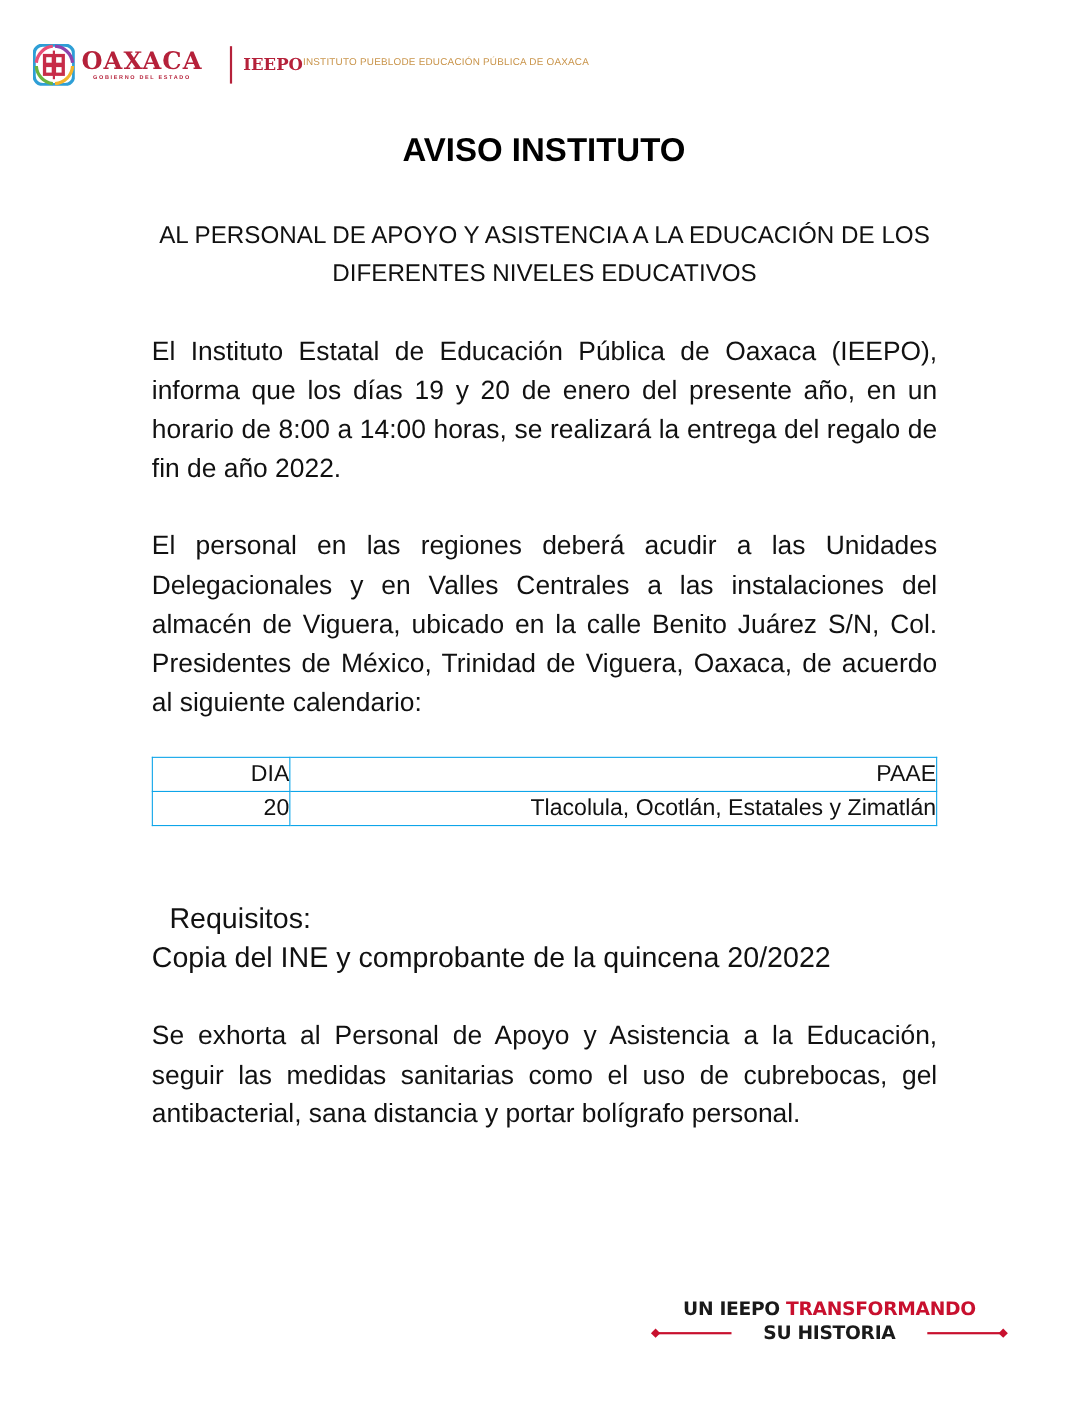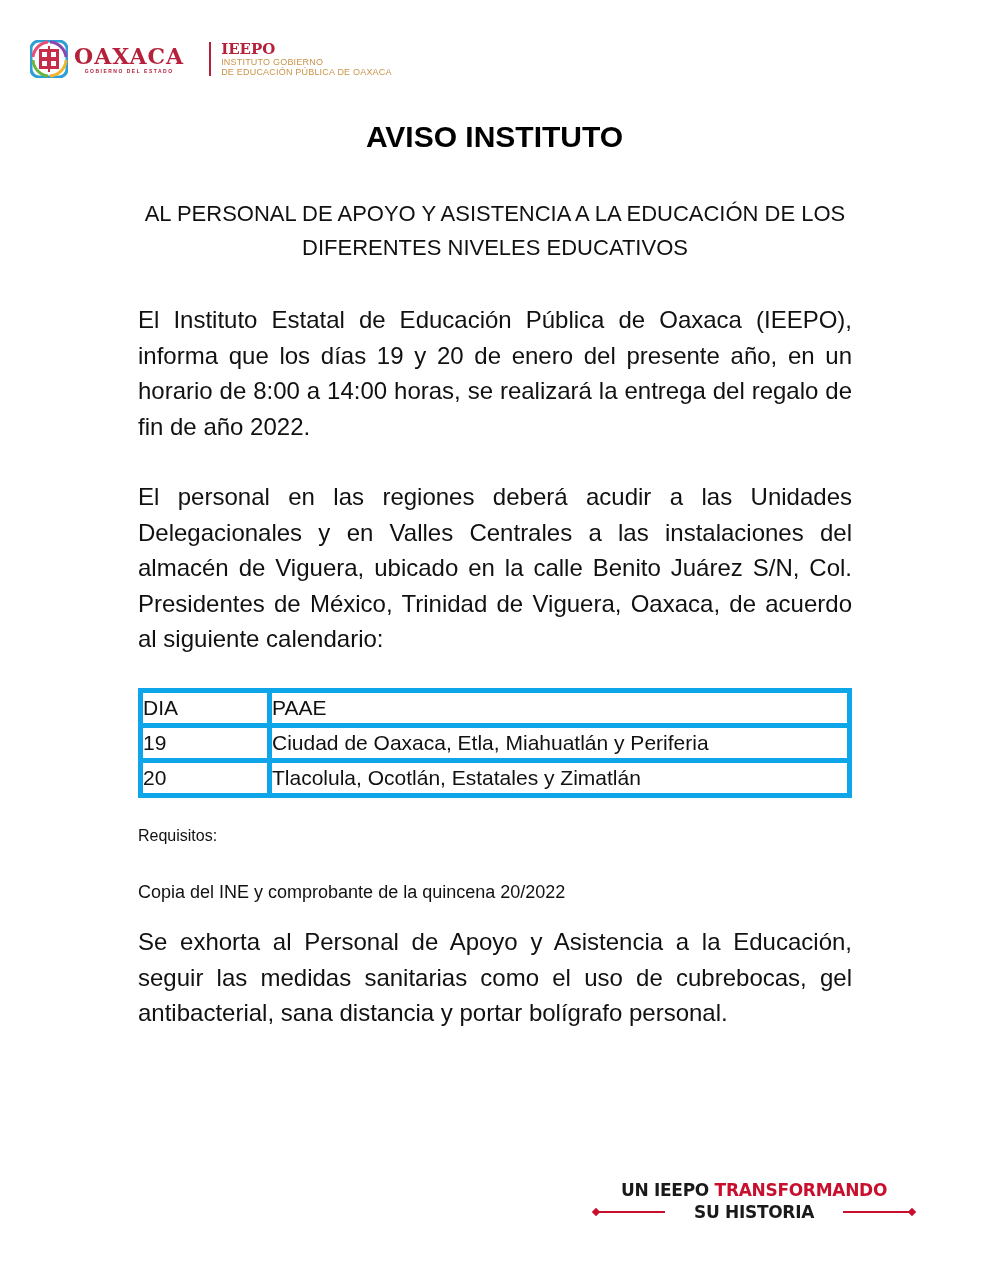--- a/index.html
+++ b/index.html
@@ -4,37 +4,37 @@
   <style>
     html, body { margin: 0; padding: 0; background: #ffffff; }
     body { width: 989px; height: 1280px; position: relative; overflow: hidden;
            font-family: "Liberation Sans", sans-serif; color: #111111; }
     .header { position: absolute; left: 30px; top: 38px; display: flex; align-items: center; height: 42px; }
     .emblem { width: 38px; height: 38px; position: relative; margin-right: 6px; }
     .oaxaca-block { display: flex; flex-direction: column; align-items: center; margin-right: 25px; }
     .oaxaca-word { font-family: "DejaVu Serif", serif; font-weight: bold; font-size: 22px; color: #b5213a; letter-spacing: 1px; line-height: 22px; }
     .oaxaca-sub { font-size: 5px; font-weight: bold; color: #b5213a; letter-spacing: 1.5px; margin-top: 1px; }
     .v-divider { width: 2px; height: 34px; background: #b5213a; margin-right: 10px; }
-    .ieepo-block { display: flex; flex-direction: column; }
+    .ieepo-block { display: flex; flex-direction: row; }
     .ieepo-word { font-family: "DejaVu Serif", serif; font-weight: bold; font-size: 15px; color: #b5213a; line-height: 16px; }
     .ieepo-line { font-size: 9px; color: #c9944a; line-height: 10px; letter-spacing: 0.2px; }
 
     .title { position: absolute; top: 120px; left: 0; width: 989px; text-align: center;
              font-family: "Liberation Sans", sans-serif; font-weight: bold; font-size: 30px; color: #000; }
     .subtitle { position: absolute; top: 197px; left: 130px; width: 730px; text-align: center;
                 font-size: 22px; line-height: 34px; color: #111; }
     .para { position: absolute; left: 138px; width: 714px; font-size: 24px; line-height: 35.5px;
             text-align: justify; text-align-last: left; color: #111; }
     .p1 { top: 302px; }
     .p2 { top: 479px; }
     .sched-table { position: absolute; left: 138px; top: 688px; width: 714px; border-collapse: collapse; font-size: 21px; }
-    .sched-table td, .sched-table th { border: 5px solid #0ea5e9; text-align: left; font-weight: normal; height: 30px; padding: 0; color: #111; }
+    .sched-table td, .sched-table th { border: 1px solid #0ea5e9; text-align: right; font-weight: normal; height: 30px; padding: 0; color: #111; }
     .sched-table .c1 { width: 124px; }
-    .req-label { position: absolute; left: 138px; top: 818px; font-size: 16px; line-height: 35px; }
-    .req-text { position: absolute; left: 138px; top: 853px; font-size: 18px; line-height: 35px; margin-top: 22px; }
+    .req-label { position: absolute; left: 154px; top: 818px; font-size: 26px; line-height: 35px; }
+    .req-text { position: absolute; left: 138px; top: 853px; font-size: 26px; line-height: 35px; }
     .p3 { top: 924px; }
 
     .footer { position: absolute; left: 588px; top: 1180px; width: 332px; }
     .slogan-1 { font-family: "DejaVu Sans", sans-serif; font-weight: bold; font-size: 17px; letter-spacing: -0.3px; white-space: nowrap; color: #1a1a1a; text-align: center; }
     .slogan-1 .accent { color: #c8102e; }
     .slogan-2row { display: flex; align-items: center; justify-content: center; margin-top: 2px; }
     .slogan-line { width: 70px; height: 2px; background: #c8102e; position: relative; }
     .slogan-line .dot { position: absolute; top: -2px; width: 6px; height: 6px; background: #c8102e; transform: rotate(45deg); }
     .slogan-line.left .dot { left: -2px; }
     .slogan-line.right .dot { right: -2px; }
@@ -59,40 +59,36 @@
       <rect x="18" y="6" width="2" height="26" fill="#c72c48"></rect>
     </svg>
   </div>
   <div class="oaxaca-block">
     <span class="oaxaca-word">OAXACA</span>
     <span class="oaxaca-sub">GOBIERNO DEL ESTADO</span>
   </div>
   <div class="v-divider"></div>
   <div class="ieepo-block">
     <span class="ieepo-word">IEEPO</span>
-    <span class="ieepo-line">INSTITUTO GOBIERNO</span>
+    <span class="ieepo-line">INSTITUTO PUEBLO</span>
     <span class="ieepo-line">DE EDUCACIÓN PÚBLICA DE OAXACA</span>
   </div>
 </div>
 
 <div class="title">AVISO INSTITUTO</div>
 <div class="subtitle">AL PERSONAL DE APOYO Y ASISTENCIA A LA EDUCACIÓN DE LOS DIFERENTES NIVELES EDUCATIVOS</div>
 
 <div class="para p1">El Instituto Estatal de Educación Pública de Oaxaca (IEEPO), informa que los días 19 y 20 de enero del presente año, en un horario de 8:00 a 14:00 horas, se realizará la entrega del regalo de fin de año 2022.</div>
 <div class="para p2">El personal en las regiones deberá acudir a las Unidades Delegacionales y en Valles Centrales a las instalaciones del almacén de Viguera, ubicado en la calle Benito Juárez S/N, Col. Presidentes de México, Trinidad de Viguera, Oaxaca, de acuerdo al siguiente calendario:</div>
 
 <table class="sched-table">
   <tbody>
       <tr>
     <th class="c1">DIA</th>
     <th>PAAE</th>
-  </tr>
-  <tr>
-    <td class="c1">19</td>
-    <td>Ciudad de Oaxaca, Etla, Miahuatlán y Periferia</td>
   </tr>
   <tr>
     <td class="c1">20</td>
     <td>Tlacolula, Ocotlán, Estatales y Zimatlán</td>
   </tr>
 </tbody>
   </table>
 
 <div class="req-label">Requisitos:</div>
 <div class="req-text">Copia del INE y comprobante de la quincena 20/2022</div>

